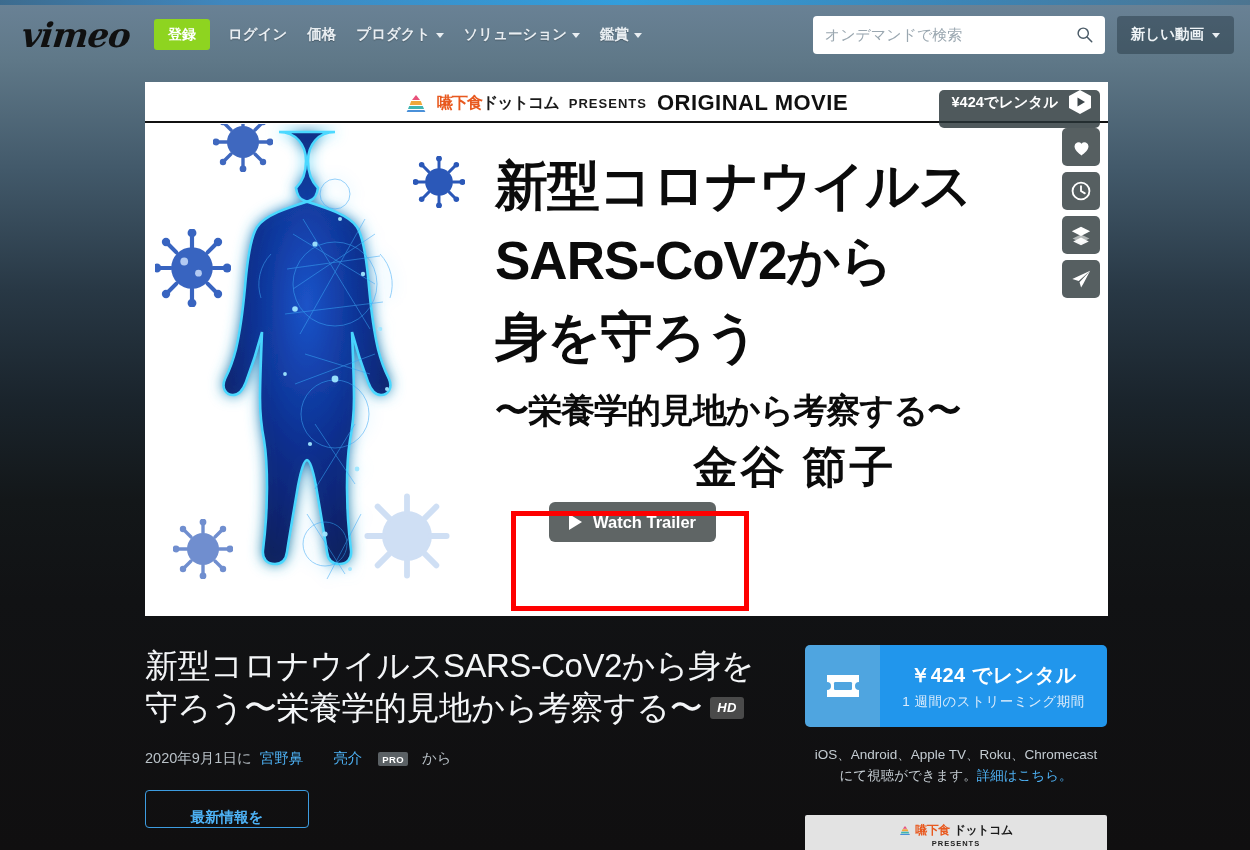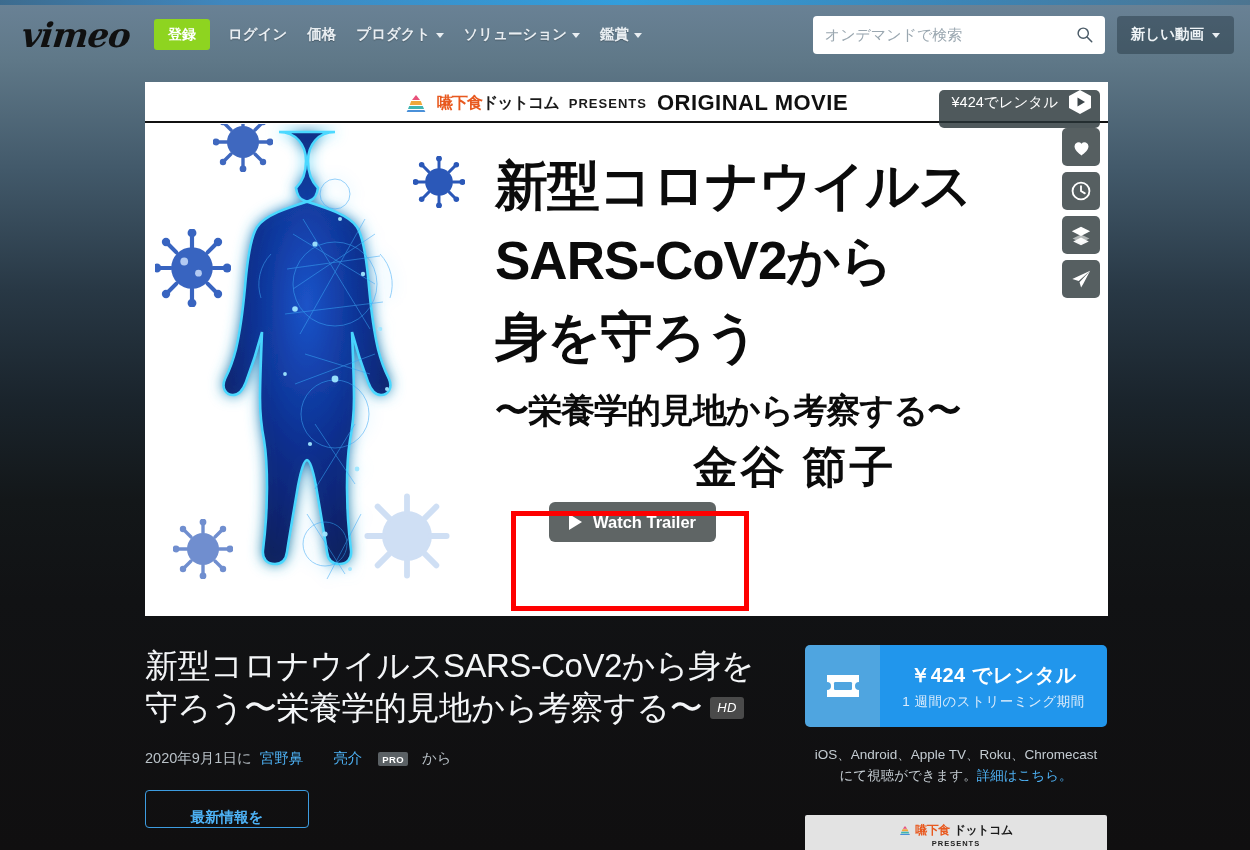--- a/index.html
+++ b/index.html
@@ -176,21 +176,21 @@
   }
   
   .rent-pill {
     position: absolute; right: 8px; top: 8px;
     height: 38px;
     background: rgba(40,52,56,.82);
     border-radius: 5px;
     display: flex; align-items: center; gap: 9px;
     padding: 0 7px 14px 13px;
     color: #fff;
-    font-size: 14.5px; font-weight: 400;
+    font-size: 14.5px; font-weight: 700;
     cursor: pointer;
     white-space: nowrap;
   }
   .hexplay { width: 26px; height: 26px; flex: 0 0 auto; }
   
   .side-actions {
     position: absolute; right: 8px; top: 46px;
     display: flex; flex-direction: column; gap: 6px;
   }
   .act-btn {
@@ -234,21 +234,21 @@
     color: #f3f5f7;
     font-size: 33px;
     line-height: 1.28;
     font-weight: 400;
     letter-spacing: -0.5px;
   }
   .hd-badge {
     display: inline-block;
     background: #4a4a4a;
     color: #fff;
-    font-size: 13px; font-weight: 400; font-style: italic;
+    font-size: 13px; font-weight: 700; font-style: italic;
     padding: 3px 7px 2px;
     border-radius: 3px;
     vertical-align: 7px;
     margin-left: 8px;
     letter-spacing: .5px;
   }
   .byline {
     margin-top: 20px;
     color: #b9c1c7;
     font-size: 14.5px;

